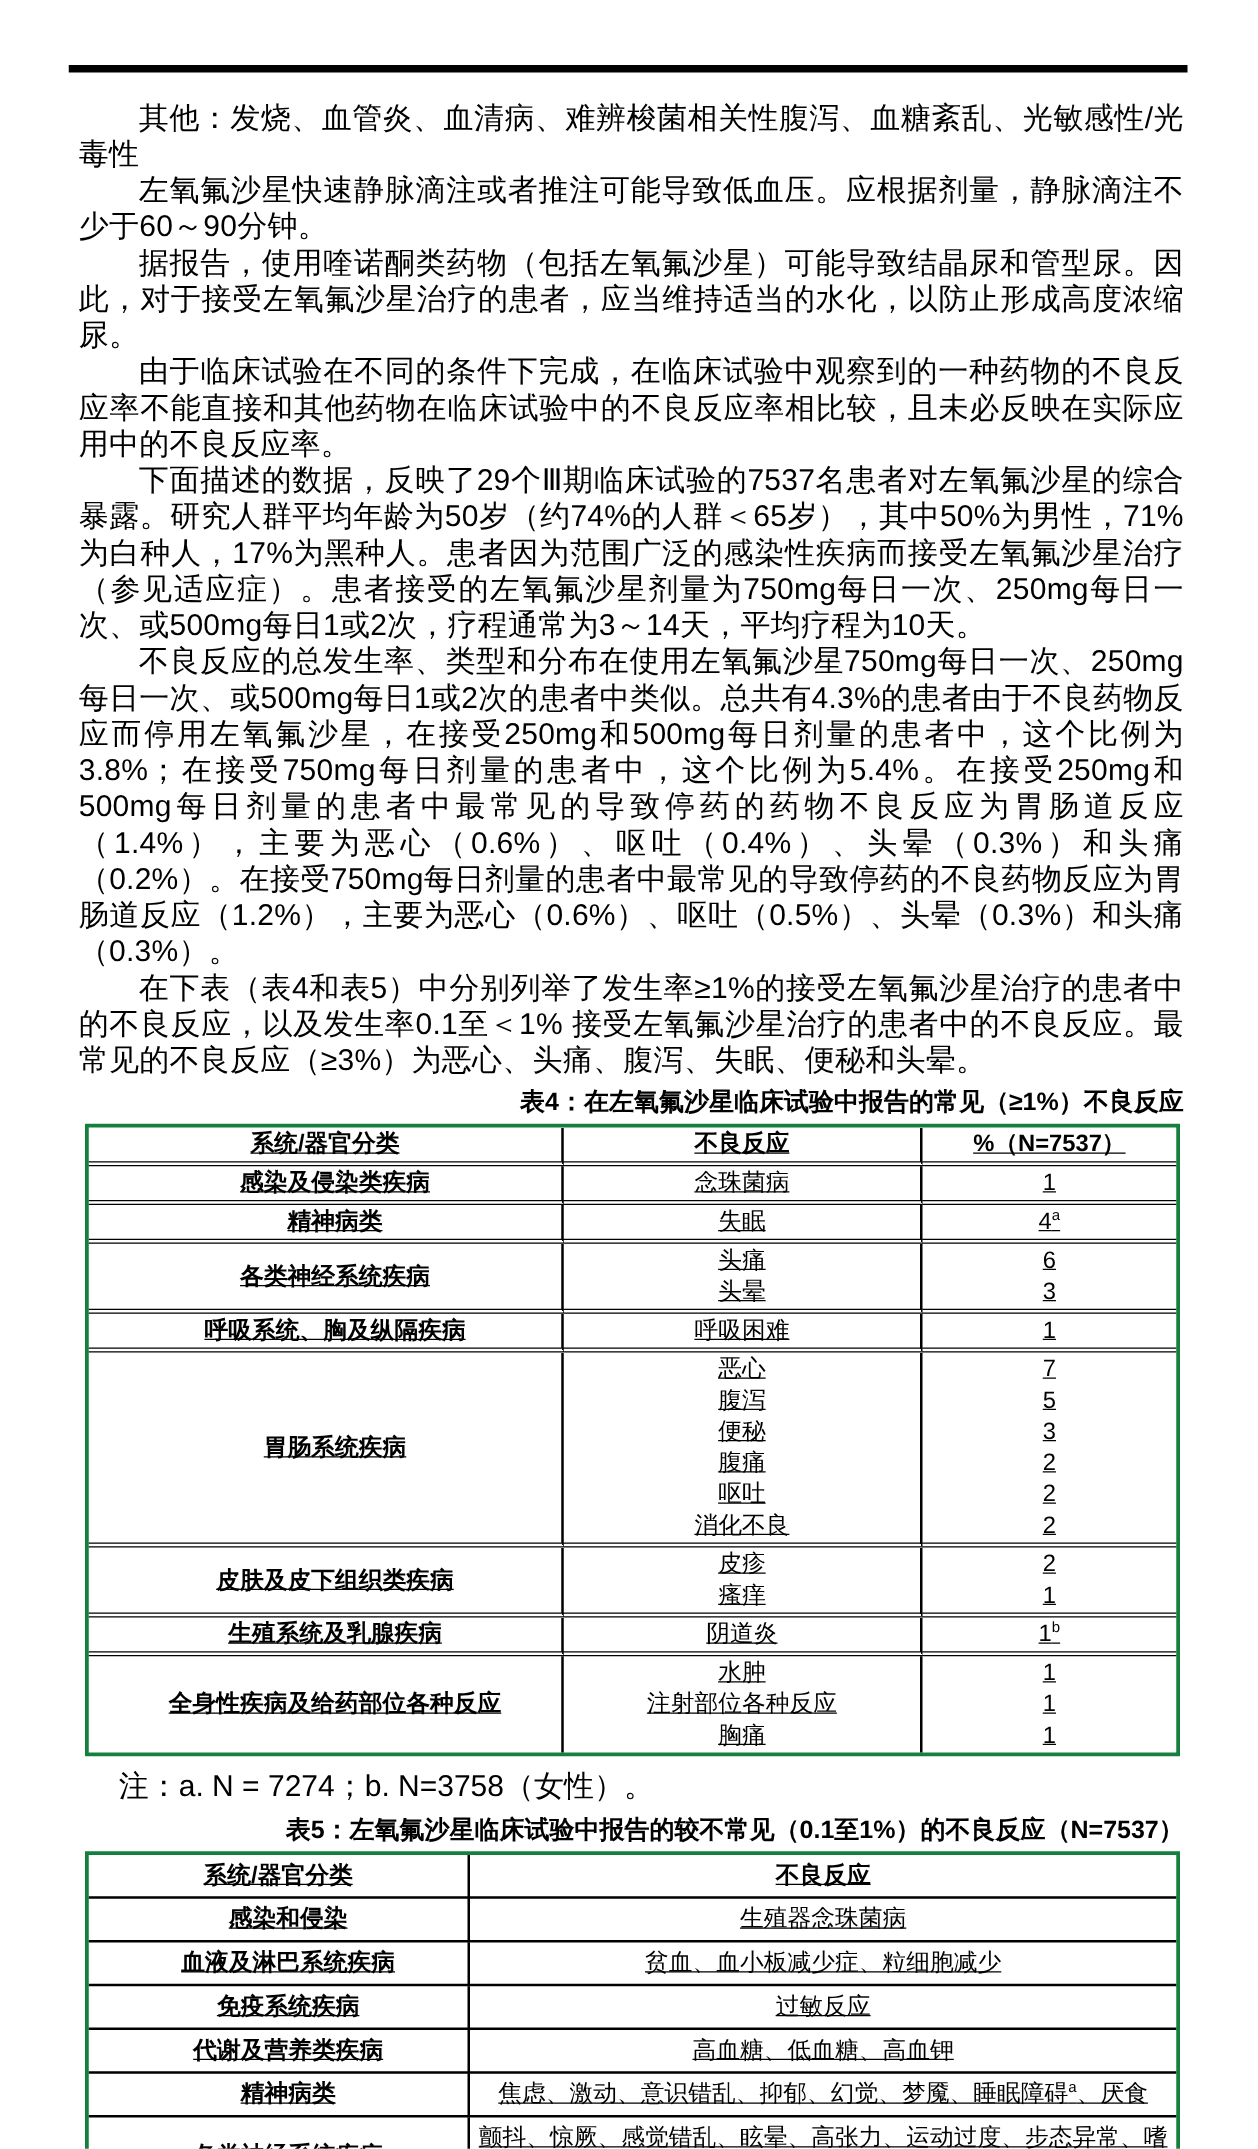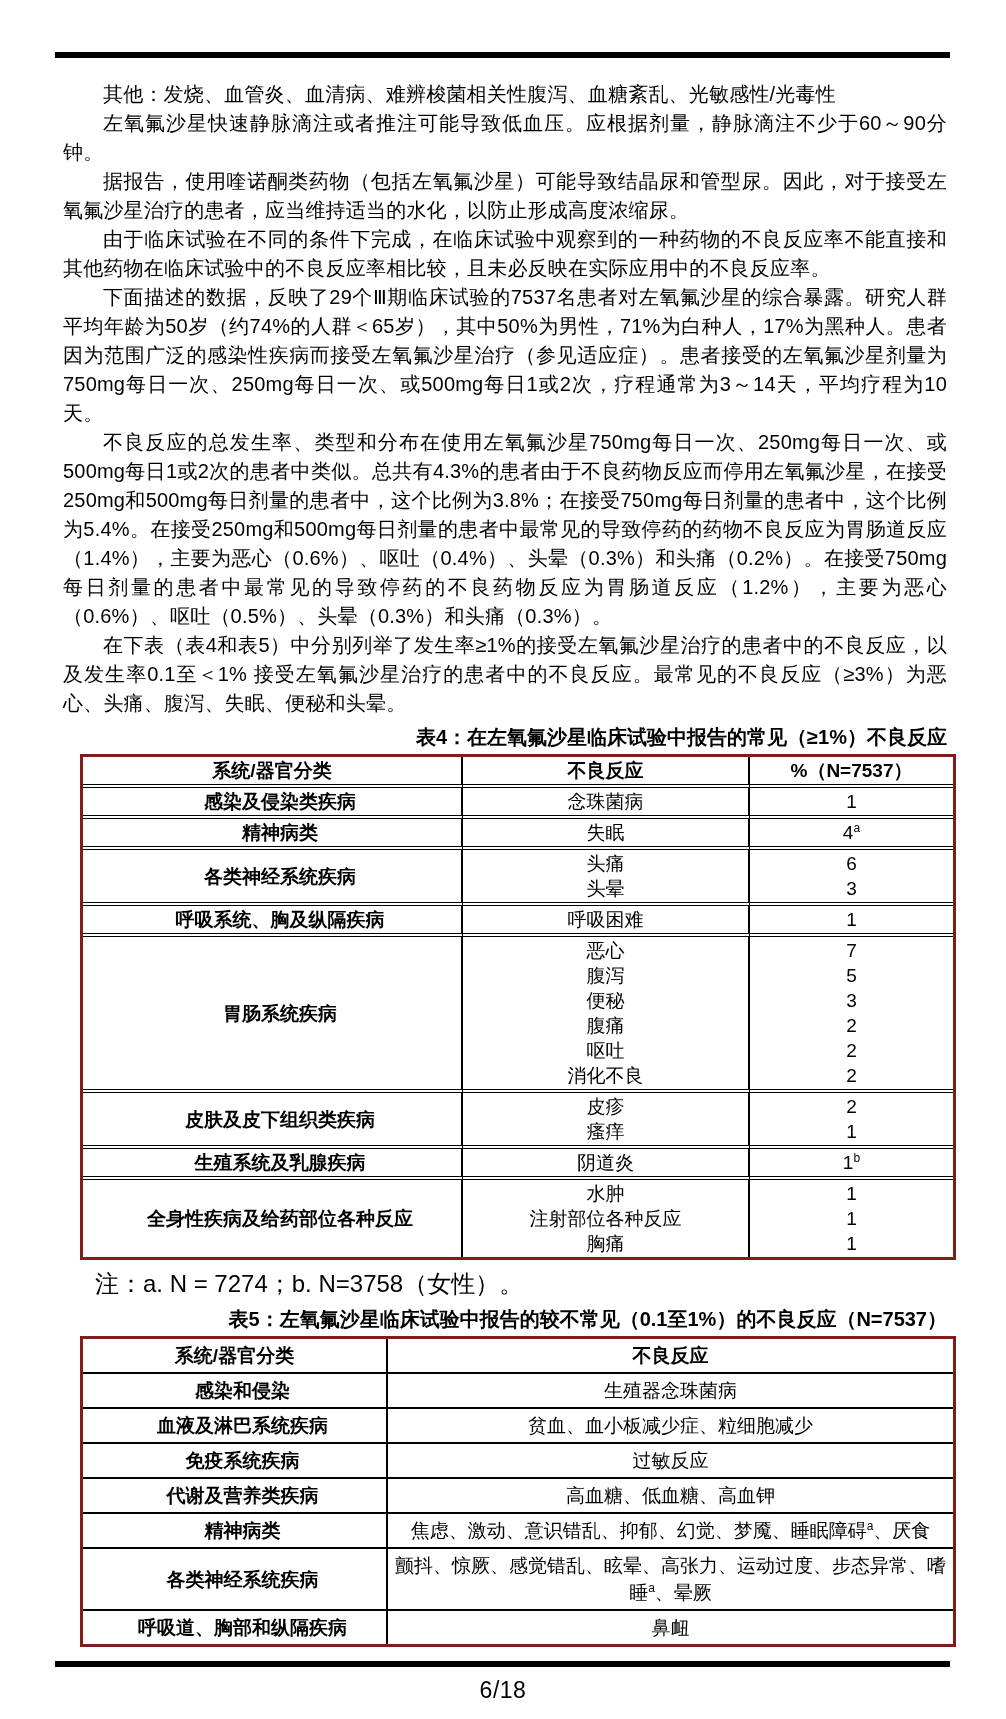--- a/index.html
+++ b/index.html
@@ -28,40 +28,41 @@
   }
   .rule.top { margin-top: 52px; }
   .rule.bottom { margin-top: 14px; }
   .content {
     margin-left: 63px;
     width: 884px;
   }
   #paragraphs { margin-top: 22px; }
   #paragraphs p {
     margin: 0;
-    font-size: 20px;
+    font-size: 24px;
     line-height: 29px;
     text-align: justify;
     text-indent: 2em;
     letter-spacing: 0.2px;
   }
   #paragraphs p.bold { font-weight: bold; }
   .tbl-title {
     text-align: right;
     font-weight: bold;
     font-size: 20px;
     line-height: 26px;
     margin: 6px 0 4px 0;
   }
   table {
     border-collapse: separate;
     border-spacing: 0;
-    border: 3px solid #7f1d1d;
+    border: 3px solid #15803d;
     table-layout: fixed;
-    margin-left: 17px;
+    margin-left: 5px;
+    text-decoration: underline;
   }
   table.t4 { width: 870px; }
   table.t5 { width: 870px; }
   th, td {
     text-align: center;
     vertical-align: middle;
     font-size: 19px;
     padding: 1px 4px;
     overflow: hidden;
   }

